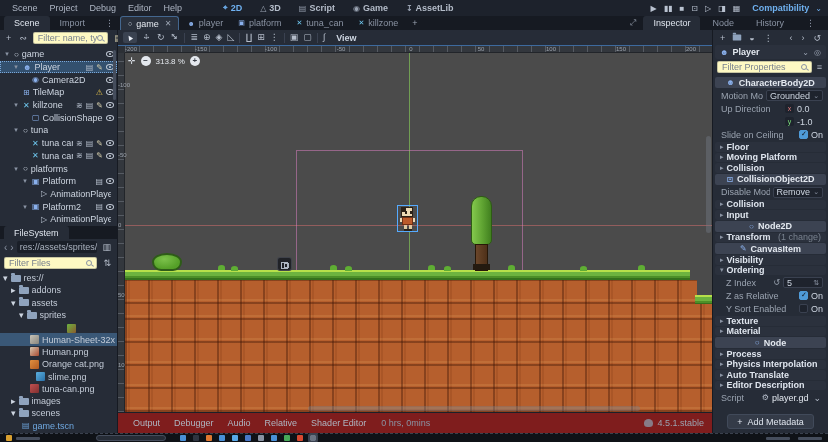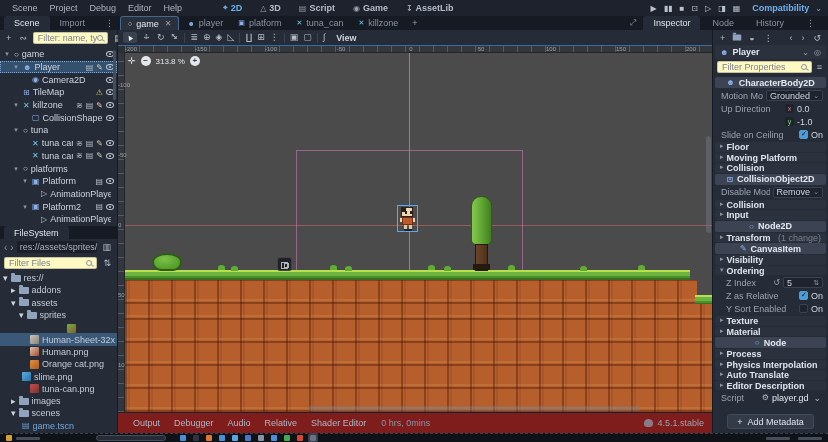--- a/index.html
+++ b/index.html
@@ -136,21 +136,21 @@
   #insp-toolbar{height:15px;display:flex;align-items:center;gap:5px;padding:0 5px}
   #insp-toolbar .right{margin-left:auto;display:flex;gap:5px}
   .node-row{height:14px;display:flex;align-items:center;gap:4px;padding:0 5px;background:#2b313d;margin:0 2px;border-radius:2px}
   .node-row .nicn{color:#8ab0ec;font-size:8px}
   .node-row .nname{font-weight:bold;color:#e4e9f0}
   .node-row .tail{margin-left:auto;display:flex;gap:5px;color:#9aa3b2;font-size:8px}
   .filter-row{height:15px;display:flex;align-items:center;gap:3px;padding:0 4px}
   #irows{flex:1;overflow:hidden;padding-top:2px}
   .icat{height:11px;background:#3c4352;margin:1px 2px;border-radius:2px;display:flex;align-items:center;justify-content:center;gap:4px;font-weight:bold;color:#e4e9f0}
   .icat .cicn{color:#8ab0ec;font-size:8px}
-  .igroup{height:9.5px;background:#2b313d;margin:1px 2px;border-radius:2px;display:flex;align-items:flex-start;gap:3px;padding:0 5px;font-weight:bold;color:#dfe5ee}
+  .igroup{height:9.5px;background:#2b313d;margin:1px 2px;border-radius:2px;display:flex;align-items:center;gap:3px;padding:0 5px;font-weight:bold;color:#dfe5ee}
   .igroup .arr{color:#8a93a3;font-size:7px}
   .igroup .note{margin-left:auto;color:#79828f;font-weight:normal}
   .iprop{height:13px;display:flex;align-items:center;gap:3px;padding:0 5px 0 8px}
   .iprop.ind{padding-left:13px}
   .iprop .lbl{color:#9aa3b0;flex:1;overflow:hidden;white-space:nowrap}
   .dd{background:#1e232d;border:1px solid #3a4150;border-radius:2px;height:11px;display:flex;align-items:center;gap:3px;padding:0 3px;color:#cdd5e0;min-width:50px}
   .dd .ch{margin-left:auto;color:#8a93a3;font-size:7px}
   .chip{width:9px;height:9px;border-radius:2px;background:#1e232d;display:flex;align-items:center;justify-content:center;font-size:7px}
   .chip.x{color:#e07a7a}.chip.y{color:#7ae07a}
   .numval{color:#cdd5e0;min-width:26px}
@@ -442,21 +442,21 @@
       <div class="frow" style="padding-left: 27px;">
         <span class="arr"></span>
         <span class="thumb" style="background: linear-gradient(135deg, rgb(216, 200, 176), rgb(168, 74, 48));"></span>
         <span class="lbl">Human.png</span>
       </div>
       <div class="frow" style="padding-left: 27px;">
         <span class="arr"></span>
         <span class="thumb" style="background: linear-gradient(135deg, rgb(224, 144, 64), rgb(176, 90, 32));"></span>
         <span class="lbl">Orange cat.png</span>
       </div>
-      <div class="frow" style="padding-left: 19px;">
+      <div class="frow" style="padding-left: 33px;">
         <span class="arr"></span>
         <span class="thumb" style="background: linear-gradient(135deg, rgb(90, 176, 224), rgb(42, 112, 168));"></span>
         <span class="lbl">slime.png</span>
       </div>
       <div class="frow" style="padding-left: 27px;">
         <span class="arr"></span>
         <span class="thumb" style="background: linear-gradient(135deg, rgb(192, 80, 80), rgb(128, 48, 48));"></span>
         <span class="lbl">tuna-can.png</span>
       </div>
       <div class="frow" style="padding-left: 11px;">

